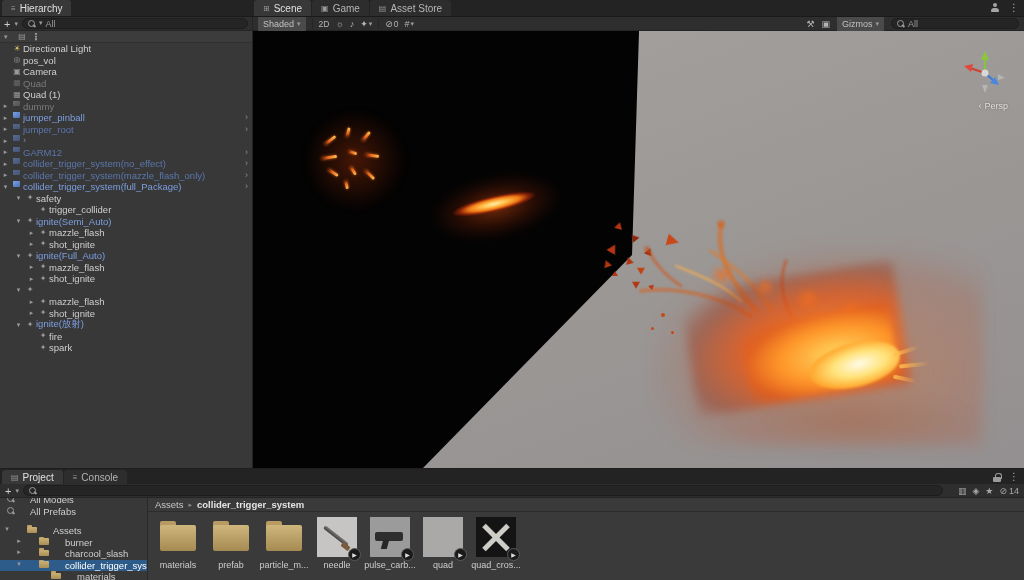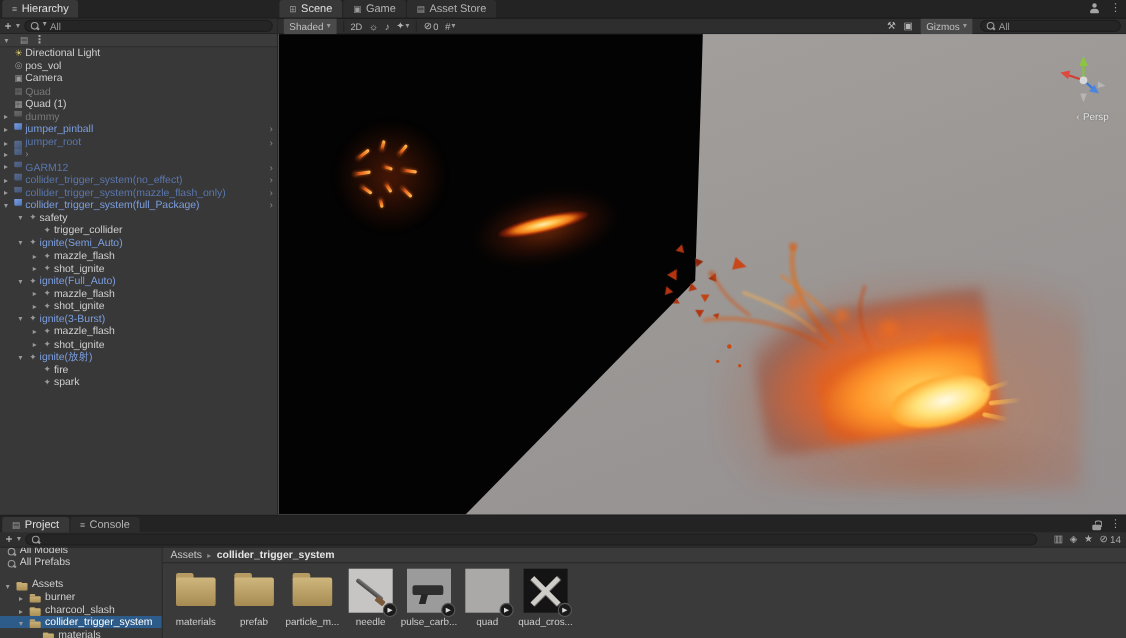--- a/index.html
+++ b/index.html
@@ -153,21 +153,21 @@
   #proj{position:absolute;left:0;bottom:0;width:1024px;height:112px;background:#383838;border-top:1px solid #1e1e1e}
   .ptabs{height:15px;background:#232323;display:flex;align-items:flex-end;padding-left:2px;position:relative}
   .ptabs .tab{height:14px}
   .ptab-icons{position:absolute;right:5px;top:3px;display:flex;gap:8px;align-items:center}
   .ptoolbar{height:14px;background:#2e2e2e;border-bottom:1px solid #242424;display:flex;
     align-items:center;padding:0 5px;gap:4px;font-size:10px}
   .psearch{width:212px;margin-left:auto;margin-right:76px}
   .pricons{position:absolute;right:5px;display:flex;align-items:center;gap:6px;font-size:9px;color:#a8a8a8}
   .pcontent{position:absolute;left:0;top:29px;right:0;bottom:0;display:flex}
   .ptree{width:148px;border-right:1px solid #292929;overflow:hidden;background:#383838;padding-top:1px}
-  .prow{height:11.5px;display:flex;align-items:flex-end;font-size:9.5px;color:#cfcfcf;gap:3px;white-space:nowrap;overflow:hidden}
+  .prow{height:11.5px;display:flex;align-items:flex-start;font-size:9.5px;color:#cfcfcf;gap:15px;white-space:nowrap;overflow:hidden}
   .prow.partial{margin-top:-5px}
   .prow .arrow{width:10px;text-align:center;font-size:7px;color:#999;flex:0 0 auto}
   .prow.sel{background:#2d5c8a;color:#fff}
   .ptree-gap{height:8px}
   .fold{width:11px;height:8px;position:relative;display:inline-block;flex:0 0 auto}
   .fold::before{content:"";position:absolute;left:0;top:0;width:5px;height:2px;background:#c0a368;border-radius:1px 1px 0 0}
   .fold::after{content:"";position:absolute;left:0;top:1.5px;width:10px;height:6.5px;
     background:linear-gradient(#cbb176,#a98f55);border-radius:1px}
   .pmain{flex:1;display:flex;flex-direction:column;background:#3a3a3a}
   .crumbs{height:14px;background:#3a3a3a;border-bottom:1px solid #2c2c2c;display:flex;
@@ -274,21 +274,21 @@
           <span class="arrow">▸</span>
           <span class="ticon box-icon box-gray dimmed"></span>
           <span class="tlabel c-dim">dummy</span>
         </div>
         <div class="trow" style="padding-left: 0px;">
           <span class="arrow">▸</span>
           <span class="ticon box-icon box-blue"></span>
           <span class="tlabel c-blue">jumper_pinball</span>
           <span class="open-arrow">›</span>
         </div>
-        <div class="trow" style="padding-left: 0px; align-items: flex-end;">
+        <div class="trow" style="padding-left: 0px;">
           <span class="arrow">▸</span>
           <span class="ticon box-icon box-blue dimmed"></span>
           <span class="tlabel c-blue-dim">jumper_root</span>
           <span class="open-arrow">›</span>
         </div>
         <div class="trow" style="padding-left: 0px;">
           <span class="arrow">▸</span>
           <span class="ticon box-icon box-blue dimmed"></span>
           <span class="open-arrow">›</span>
         </div>
@@ -352,21 +352,20 @@
           <span class="tlabel c-normal">mazzle_flash</span>
         </div>
         <div class="trow" style="padding-left: 26px;">
           <span class="arrow">▸</span>
           <span class="ticon ic-gray">✦</span>
           <span class="tlabel c-normal">shot_ignite</span>
         </div>
         <div class="trow" style="padding-left: 13px;">
           <span class="arrow">▾</span>
           <span class="ticon ic-gray">✦</span>
-          <span class="tlabel c-blue">ignite(3-Burst)</span>
         </div>
         <div class="trow" style="padding-left: 26px;">
           <span class="arrow">▸</span>
           <span class="ticon ic-gray">✦</span>
           <span class="tlabel c-normal">mazzle_flash</span>
         </div>
         <div class="trow" style="padding-left: 26px;">
           <span class="arrow">▸</span>
           <span class="ticon ic-gray">✦</span>
           <span class="tlabel c-normal">shot_ignite</span>

